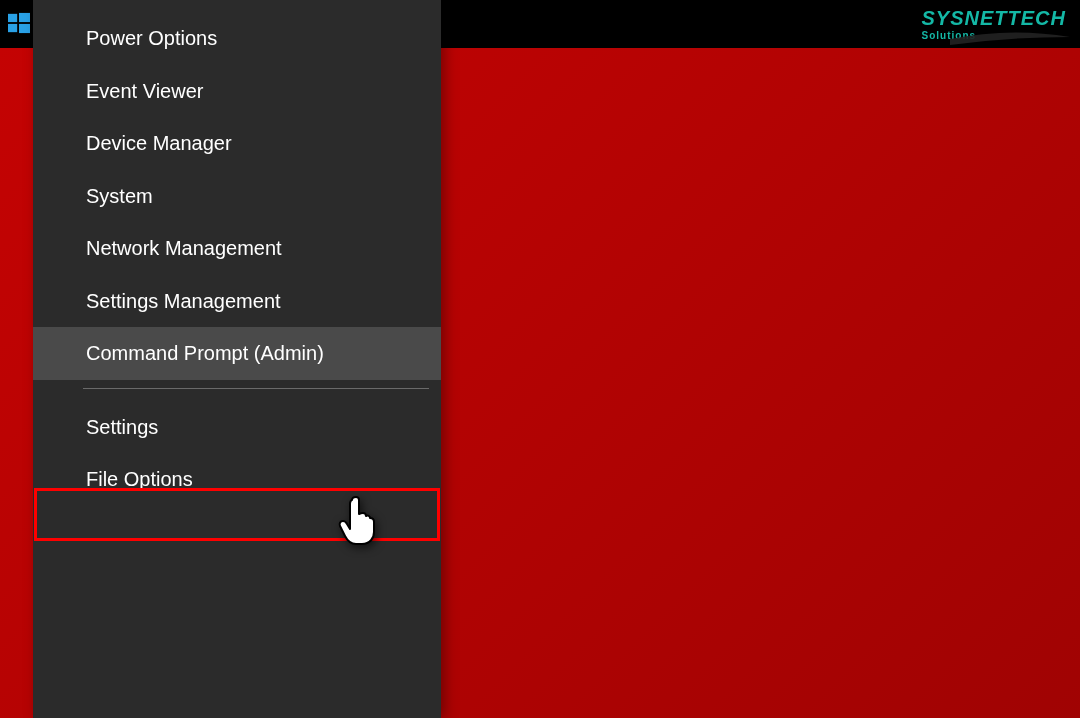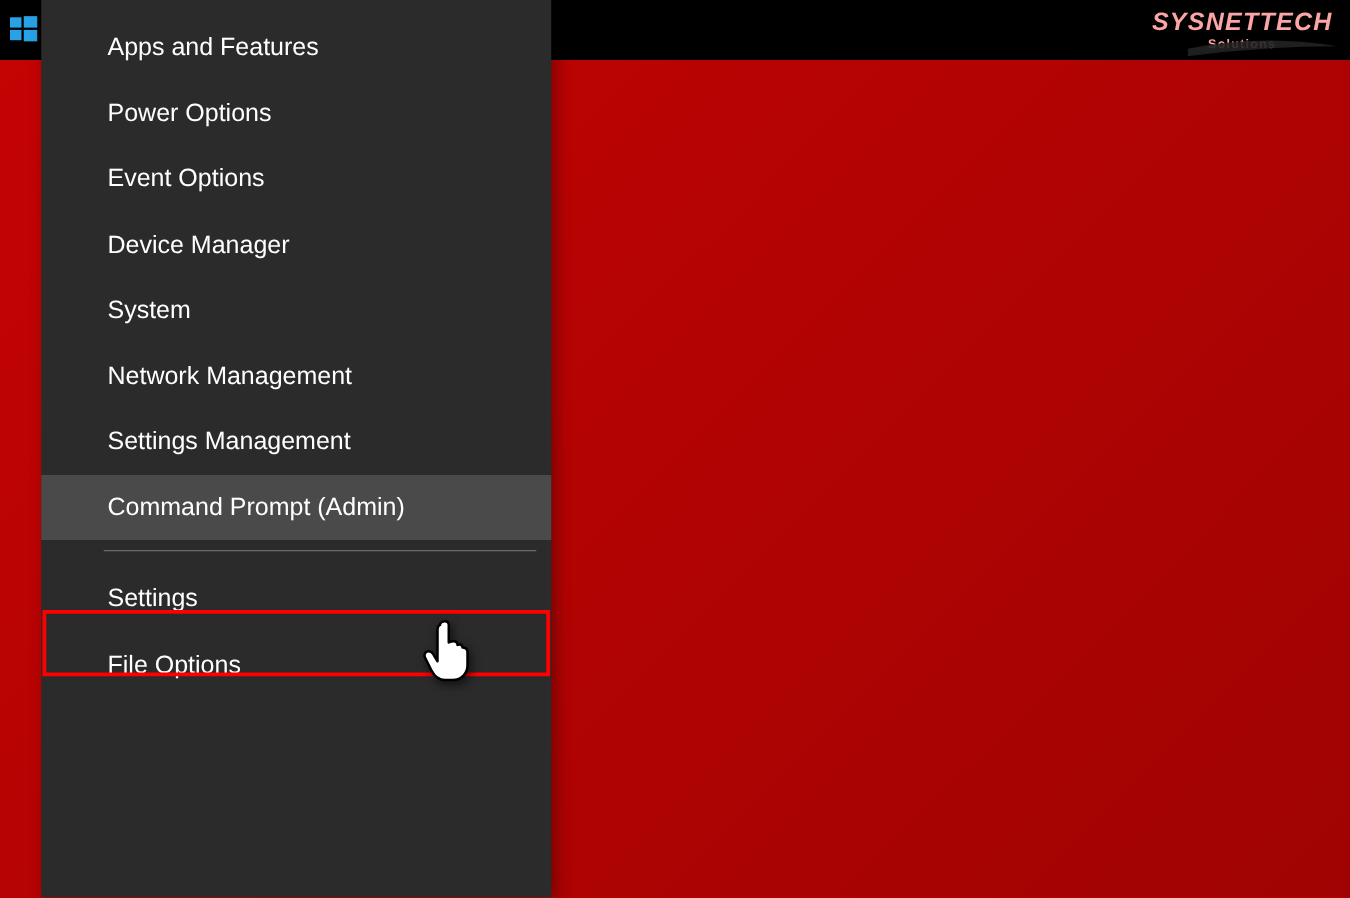--- a/index.html
+++ b/index.html
@@ -16,22 +16,22 @@
   .windows-icon {
     position: absolute;
     left: 8px; top: 12px;
     width: 22px; height: 22px;
   }
   .windows-icon svg { width: 100%; height: 100%; display: block; }
 
   .brand {
     position: absolute;
     right: 14px; top: 8px;
-    text-align: center;
-    color: #fca5a5;
+    text-align: left;
+    color: #14b8a6;
     letter-spacing: 1px;
   }
   .brand .b1 {
     font-size: 20px;
     font-weight: 800;
     font-style: italic;
     line-height: 1;
   }
   .brand .b2 {
     font-size: 10px;
@@ -128,27 +128,24 @@
     <svg class="swoosh" viewBox="0 0 120 20">
       <path d="M0 8 Q60 -4 120 6 Q60 6 0 14 Z" fill="#222" opacity="0.9"></path>
     </svg>
   </div>
 </div>
 
 <div class="desktop"></div>
 
 <div class="power-menu">
   <div class="menu-item">
-    <span>Apps and Features</span>
-  </div>
-  <div class="menu-item">
     <span>Power Options</span>
   </div>
   <div class="menu-item">
-    <span>Event Options</span>
+    <span>Event Viewer</span>
   </div>
   <div class="menu-item">
     <span>Device Manager</span>
   </div>
   <div class="menu-item">
     <span>System</span>
   </div>
   <div class="menu-item">
     <span>Network Management</span>
   </div>

